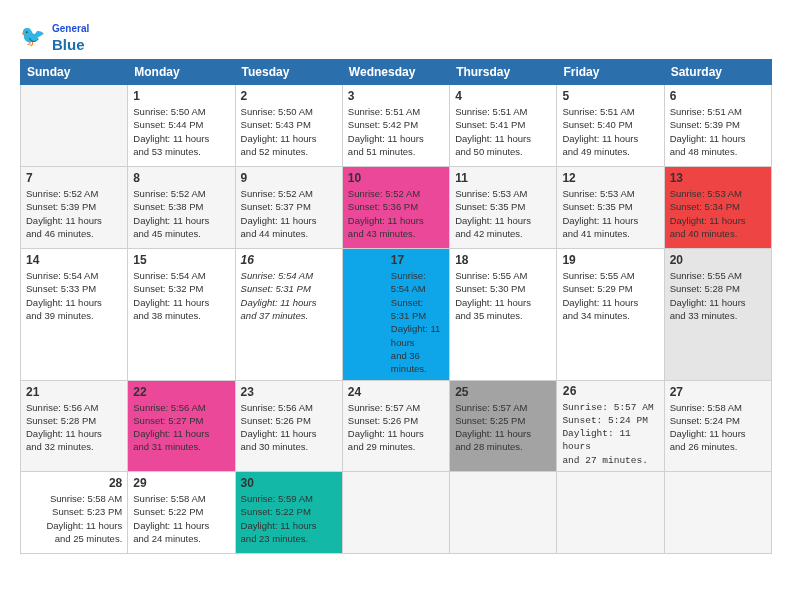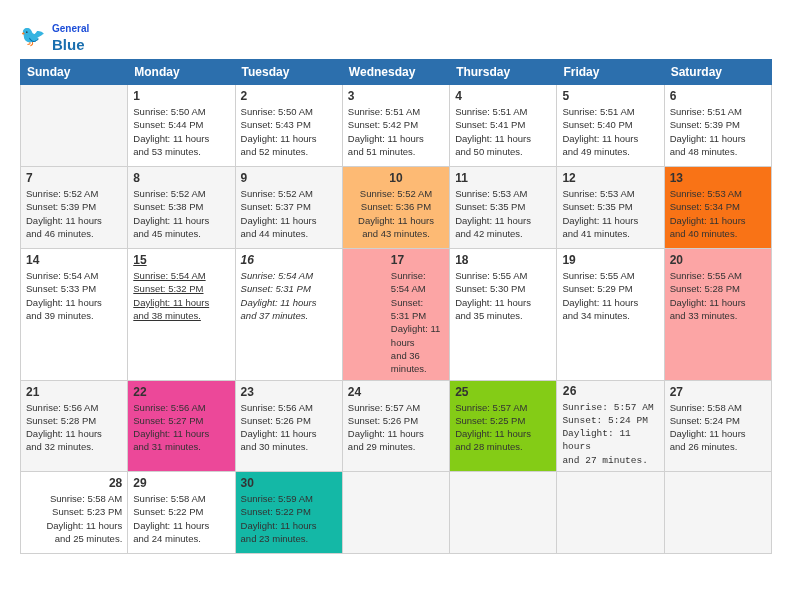--- a/index.html
+++ b/index.html
@@ -183,93 +183,93 @@
 Daylight: 11 hours
 and 45 minutes.</div>
           </td>
           <td style="background: rgb(245, 245, 245);">
             <span class="day-num">9</span>
             <div class="day-info" style="white-space: pre-line;">Sunrise: 5:52 AM
 Sunset: 5:37 PM
 Daylight: 11 hours
 and 44 minutes.</div>
           </td>
-          <td style="background: #fdba74; text-align: center;">
+          <td style="background: #ec4899;">
             <span class="day-num">10</span>
             <div class="day-info" style="white-space: pre-line;">Sunrise: 5:52 AM
 Sunset: 5:36 PM
 Daylight: 11 hours
 and 43 minutes.</div>
           </td>
           <td style="background: rgb(245, 245, 245);">
             <span class="day-num">11</span>
             <div class="day-info" style="white-space: pre-line;">Sunrise: 5:53 AM
 Sunset: 5:35 PM
 Daylight: 11 hours
 and 42 minutes.</div>
           </td>
           <td style="background: rgb(245, 245, 245);">
             <span class="day-num">12</span>
             <div class="day-info" style="white-space: pre-line;">Sunrise: 5:53 AM
 Sunset: 5:35 PM
 Daylight: 11 hours
 and 41 minutes.</div>
           </td>
-          <td style="background: #f97316;">
+          <td style="background: #ef4444;">
             <span class="day-num">13</span>
             <div class="day-info" style="white-space: pre-line;">Sunrise: 5:53 AM
 Sunset: 5:34 PM
 Daylight: 11 hours
 and 40 minutes.</div>
           </td>
         </tr>
         <tr>
           <td style="background: rgb(255, 255, 255);">
             <span class="day-num">14</span>
             <div class="day-info" style="white-space: pre-line;">Sunrise: 5:54 AM
 Sunset: 5:33 PM
 Daylight: 11 hours
 and 39 minutes.</div>
           </td>
-          <td style="background: rgb(255, 255, 255); text-decoration: underline;">
+          <td style="background: rgb(255, 255, 255);">
             <span class="day-num">15</span>
             <div class="day-info" style="white-space: pre-line;">Sunrise: 5:54 AM
 Sunset: 5:32 PM
 Daylight: 11 hours
 and 38 minutes.</div>
           </td>
           <td style="background: rgb(255, 255, 255); font-style: italic;">
             <span class="day-num">16</span>
             <div class="day-info" style="white-space: pre-line;">Sunrise: 5:54 AM
 Sunset: 5:31 PM
 Daylight: 11 hours
 and 37 minutes.</div>
           </td>
-          <td style="background: #fca5a5; padding-left: 48px;">
+          <td style="background: #0ea5e9; padding-left: 48px;">
             <span class="day-num">17</span>
             <div class="day-info" style="white-space: pre-line;">Sunrise: 5:54 AM
 Sunset: 5:31 PM
 Daylight: 11 hours
 and 36 minutes.</div>
           </td>
           <td style="background: rgb(255, 255, 255);">
             <span class="day-num">18</span>
             <div class="day-info" style="white-space: pre-line;">Sunrise: 5:55 AM
 Sunset: 5:30 PM
 Daylight: 11 hours
 and 35 minutes.</div>
           </td>
           <td style="background: rgb(255, 255, 255);">
             <span class="day-num">19</span>
             <div class="day-info" style="white-space: pre-line;">Sunrise: 5:55 AM
 Sunset: 5:29 PM
 Daylight: 11 hours
 and 34 minutes.</div>
           </td>
-          <td style="background: #fca5a5;">
+          <td style="background: #e5e5e5;">
             <span class="day-num">20</span>
             <div class="day-info" style="white-space: pre-line;">Sunrise: 5:55 AM
 Sunset: 5:28 PM
 Daylight: 11 hours
 and 33 minutes.</div>
           </td>
         </tr>
         <tr>
           <td style="background: rgb(245, 245, 245);">
             <span class="day-num">21</span>
@@ -292,21 +292,21 @@
 Daylight: 11 hours
 and 30 minutes.</div>
           </td>
           <td style="background: rgb(245, 245, 245);">
             <span class="day-num">24</span>
             <div class="day-info" style="white-space: pre-line;">Sunrise: 5:57 AM
 Sunset: 5:26 PM
 Daylight: 11 hours
 and 29 minutes.</div>
           </td>
-          <td style="background: #84cc16;">
+          <td style="background: #a3a3a3;">
             <span class="day-num">25</span>
             <div class="day-info" style="white-space: pre-line;">Sunrise: 5:57 AM
 Sunset: 5:25 PM
 Daylight: 11 hours
 and 28 minutes.</div>
           </td>
           <td style="background: rgb(245, 245, 245); font-family: Liberation Mono, monospace;">
             <span class="day-num">26</span>
             <div class="day-info" style="white-space: pre-line;">Sunrise: 5:57 AM
 Sunset: 5:24 PM

